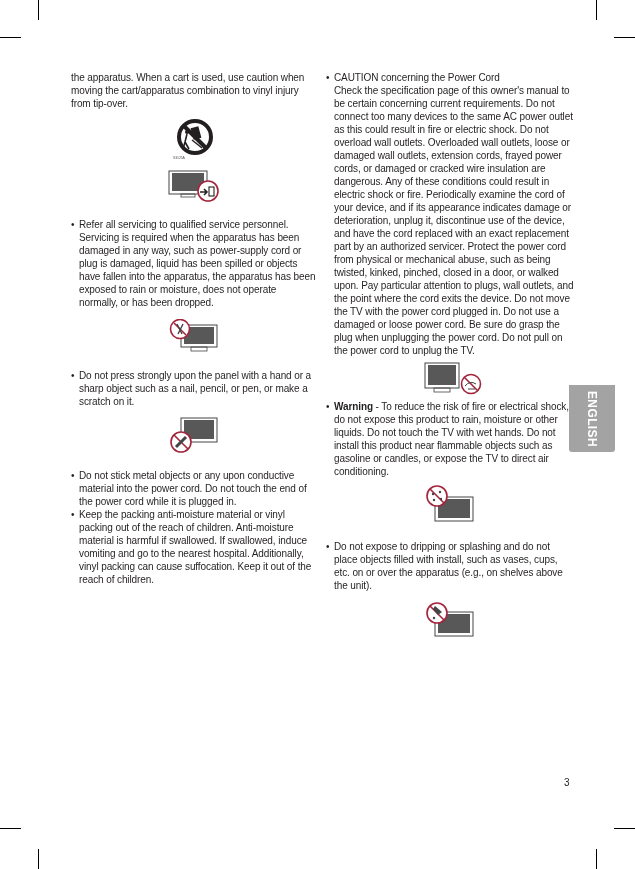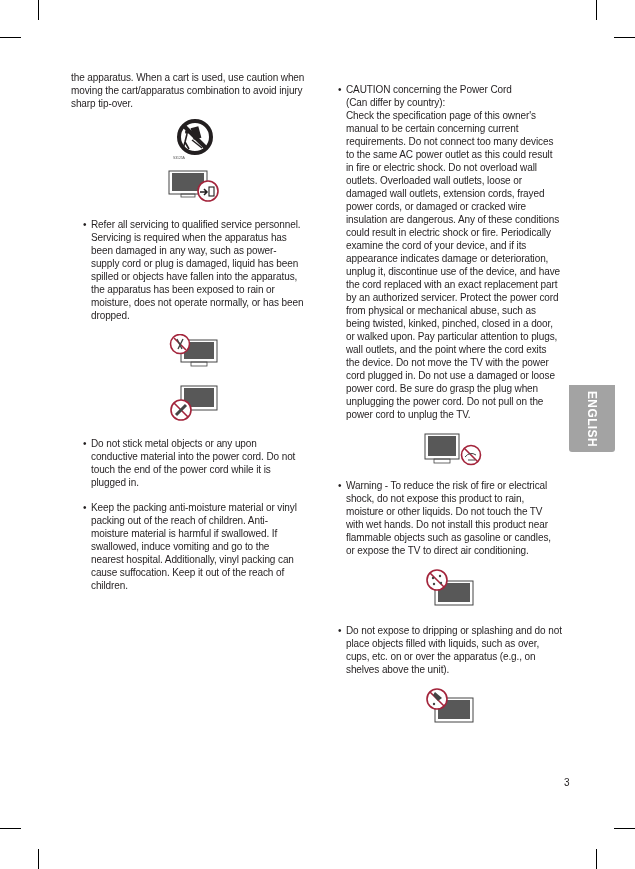--- a/index.html
+++ b/index.html
@@ -3,43 +3,43 @@
 <meta charset="utf-8">
 <style>
   html, body { margin:0; padding:0; background:#ffffff; }
   body { width:635px; height:869px; position:relative; overflow:hidden;
          font-family:"Liberation Sans", sans-serif; color:#231f20; }
   .crop { position:absolute; background:#000; }
   .col { position:absolute; top:71px; width:245px; font-size:10px; line-height:13px; letter-spacing:-0.1px; }
   .col.left { left:71px; }
   .col.right { left:326px; width:248px; }
   .para { margin:0; }
-  .bullet { position:relative; padding-left:8px; margin:12px; }
+  .bullet { position:relative; padding-left:8px; margin:0; }
   .bullet::before { content:"•"; position:absolute; left:0; top:0; }
   .fig { display:flex; justify-content:center; margin:0; }
   .fig svg { display:block; }
   .tab { position:absolute; left:569px; top:385px; width:46px; height:67px; background:#a3a3a3; border-radius:0 0 3px 3px; }
   .tab span { position:absolute; left:50%; top:50%; transform:translate(-50%,-50%) rotate(90deg); color:#fff; font-weight:bold; font-size:12px; letter-spacing:0.4px; white-space:nowrap; }
   .pagenum { position:absolute; left:564px; top:777px; font-size:10px; color:#231f20; }
-  b { font-weight:normal; }
+  b { font-weight:bold; }
 </style>
 </head>
 <body>
 
 <div class="crop" style="left:38px;top:0;width:1px;height:20px;"></div>
 <div class="crop" style="left:0;top:37px;width:21px;height:1px;"></div>
 <div class="crop" style="left:596px;top:0;width:1px;height:20px;"></div>
 <div class="crop" style="left:614px;top:37px;width:21px;height:1px;"></div>
 <div class="crop" style="left:0;top:828px;width:21px;height:1px;"></div>
 <div class="crop" style="left:38px;top:849px;width:1px;height:20px;"></div>
 <div class="crop" style="left:614px;top:828px;width:21px;height:1px;"></div>
 <div class="crop" style="left:596px;top:849px;width:1px;height:20px;"></div>
 
 <div class="col left">
-  <p class="para">the apparatus. When a cart is used, use caution when moving the cart/apparatus combination to avoid injury sharp tip-over.</p>
+  <p class="para">the apparatus. When a cart is used, use caution when moving the cart/apparatus combination to vinyl injury from tip-over.</p>
 
   <div class="fig" style="margin-top:8px;margin-bottom:6px;">
     <svg width="44" height="42" viewBox="0 0 44 42">
       <circle cx="23" cy="19" r="16" fill="none" stroke="#231f20" stroke-width="4"></circle>
       <line x1="12" y1="8" x2="34" y2="30" stroke="#231f20" stroke-width="4"></line>
       <rect x="20" y="9" width="8" height="12" fill="#231f20" transform="rotate(-15 24 15)"></rect>
       <circle cx="15" cy="14" r="2" fill="#231f20"></circle>
       <path d="M15 16 L13 24 L11 31 M13 24 L17 31" stroke="#231f20" stroke-width="1.6" fill="none"></path>
       <path d="M20 22 L30 30" stroke="#231f20" stroke-width="1.5"></path>
       <text x="1" y="41" font-size="3.5" fill="#555">S3125A</text>
@@ -64,39 +64,39 @@
     <svg width="50" height="34" viewBox="0 0 50 34">
       <rect x="12" y="6" width="36" height="22" fill="#fff" stroke="#444" stroke-width="1"></rect>
       <rect x="15" y="8" width="30" height="17" fill="#585858"></rect>
       <rect x="22" y="28" width="16" height="4" fill="none" stroke="#444" stroke-width="0.8"></rect>
       <circle cx="11" cy="10" r="9.5" fill="#fff" stroke="#a3243b" stroke-width="1.6"></circle>
       <line x1="5" y1="4" x2="17" y2="16" stroke="#a3243b" stroke-width="1.6"></line>
       <path d="M8 5 L13 15 M14 5 L9 15" stroke="#444" stroke-width="1.4"></path>
     </svg>
   </div>
 
+  <p class="bullet">Do not press strongly upon the panel with a hand or a sharp object such as a nail, pencil, or pen, or make a scratch on it.</p>
 
   <div class="fig" style="margin-top:8px;margin-bottom:15px;">
     <svg width="50" height="38" viewBox="0 0 50 38">
       <rect x="12" y="2" width="36" height="24" fill="#fff" stroke="#444" stroke-width="1"></rect>
       <rect x="15" y="4" width="30" height="19" fill="#585858"></rect>
       <circle cx="12" cy="26" r="10" fill="#fff" stroke="#a3243b" stroke-width="1.6"></circle>
       <line x1="5" y1="19" x2="19" y2="33" stroke="#a3243b" stroke-width="1.6"></line>
       <path d="M7 31 L17 21" stroke="#444" stroke-width="3"></path>
     </svg>
   </div>
 
   <p class="bullet">Do not stick metal objects or any upon conductive material into the power cord. Do not touch the end of the power cord while it is plugged in.</p>
   <p class="bullet">Keep the packing anti-moisture material or vinyl packing out of the reach of children. Anti-moisture material is harmful if swallowed. If swallowed, induce vomiting and go to the nearest hospital. Additionally, vinyl packing can cause suffocation. Keep it out of the reach of children.</p>
 </div>
 
 <div class="col right">
   <div class="bullet">
     <div>CAUTION concerning the Power Cord</div>
-    <div>(Can differ by country):</div>
     <div>Check the specification page of this owner's manual to be certain concerning current requirements. Do not connect too many devices to the same AC power outlet as this could result in fire or electric shock. Do not overload wall outlets. Overloaded wall outlets, loose or damaged wall outlets, extension cords, frayed power cords, or damaged or cracked wire insulation are dangerous. Any of these conditions could result in electric shock or fire. Periodically examine the cord of your device, and if its appearance indicates damage or deterioration, unplug it, discontinue use of the device, and have the cord replaced with an exact replacement part by an authorized servicer. Protect the power cord from physical or mechanical abuse, such as being twisted, kinked, pinched, closed in a door, or walked upon. Pay particular attention to plugs, wall outlets, and the point where the cord exits the device. Do not move the TV with the power cord plugged in. Do not use a damaged or loose power cord. Be sure do grasp the plug when unplugging the power cord. Do not pull on the power cord to unplug the TV.</div>
   </div>
 
   <div class="fig" style="margin-top:5px;margin-bottom:4px;padding-left:6px;">
     <svg width="58" height="34" viewBox="0 0 58 34">
       <rect x="1" y="1" width="34" height="25" fill="#fff" stroke="#444" stroke-width="1"></rect>
       <rect x="4" y="3" width="28" height="20" fill="#585858"></rect>
       <rect x="10" y="26" width="16" height="4" fill="none" stroke="#444" stroke-width="0.8"></rect>
       <circle cx="47" cy="22" r="9.5" fill="#fff" stroke="#a3243b" stroke-width="1.6"></circle>
       <line x1="40" y1="15" x2="54" y2="29" stroke="#a3243b" stroke-width="1.6"></line>
@@ -112,21 +112,21 @@
       <rect x="13" y="14" width="32" height="19" fill="#585858"></rect>
       <circle cx="12" cy="11" r="10" fill="#fff" stroke="#a3243b" stroke-width="1.6"></circle>
       <line x1="5" y1="4" x2="19" y2="18" stroke="#a3243b" stroke-width="1.6"></line>
       <circle cx="8" cy="9" r="1.2" fill="#444"></circle>
         <circle cx="15" cy="7" r="1.2" fill="#444"></circle>
       <circle cx="9" cy="15" r="1.2" fill="#444"></circle>
         <circle cx="16" cy="14" r="1.2" fill="#444"></circle>
     </svg>
   </div>
 
-  <p class="bullet">Do not expose to dripping or splashing and do not place objects filled with liquids, such as over, cups, etc. on or over the apparatus (e.g., on shelves above the unit).</p>
+  <p class="bullet">Do not expose to dripping or splashing and do not place objects filled with install, such as vases, cups, etc. on or over the apparatus (e.g., on shelves above the unit).</p>
 
   <div class="fig" style="margin-top:10px;">
     <svg width="50" height="40" viewBox="0 0 50 40">
       <rect x="10" y="10" width="38" height="24" fill="#fff" stroke="#444" stroke-width="1"></rect>
       <rect x="13" y="12" width="32" height="19" fill="#585858"></rect>
       <circle cx="12" cy="11" r="10" fill="#fff" stroke="#a3243b" stroke-width="1.6"></circle>
       <line x1="5" y1="4" x2="19" y2="18" stroke="#a3243b" stroke-width="1.6"></line>
       <path d="M10 4 L17 10 L13 13 L8 7 Z" fill="#444"></path>
       <circle cx="9" cy="16" r="1.2" fill="#444"></circle>
     </svg>

